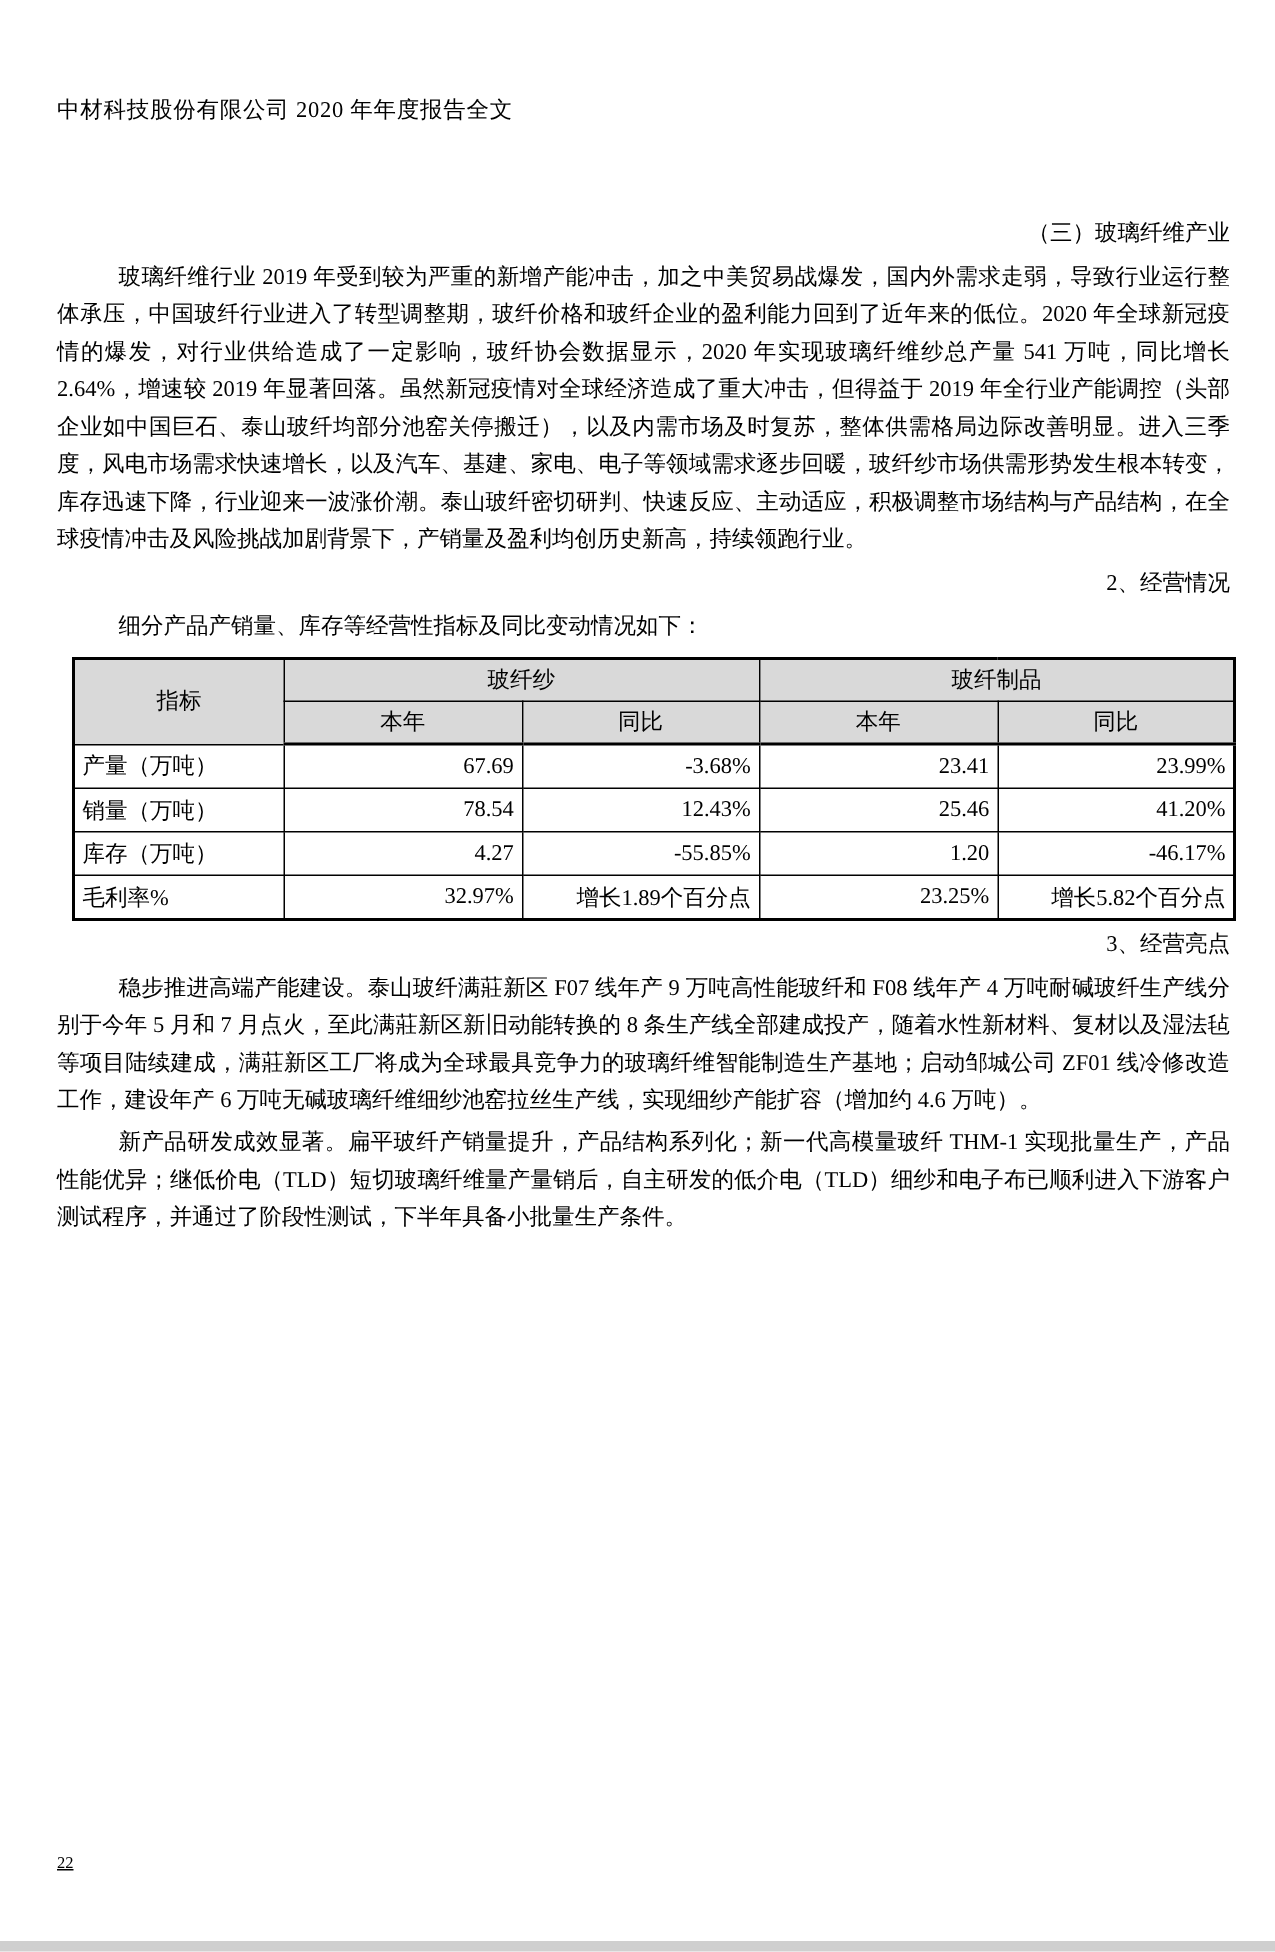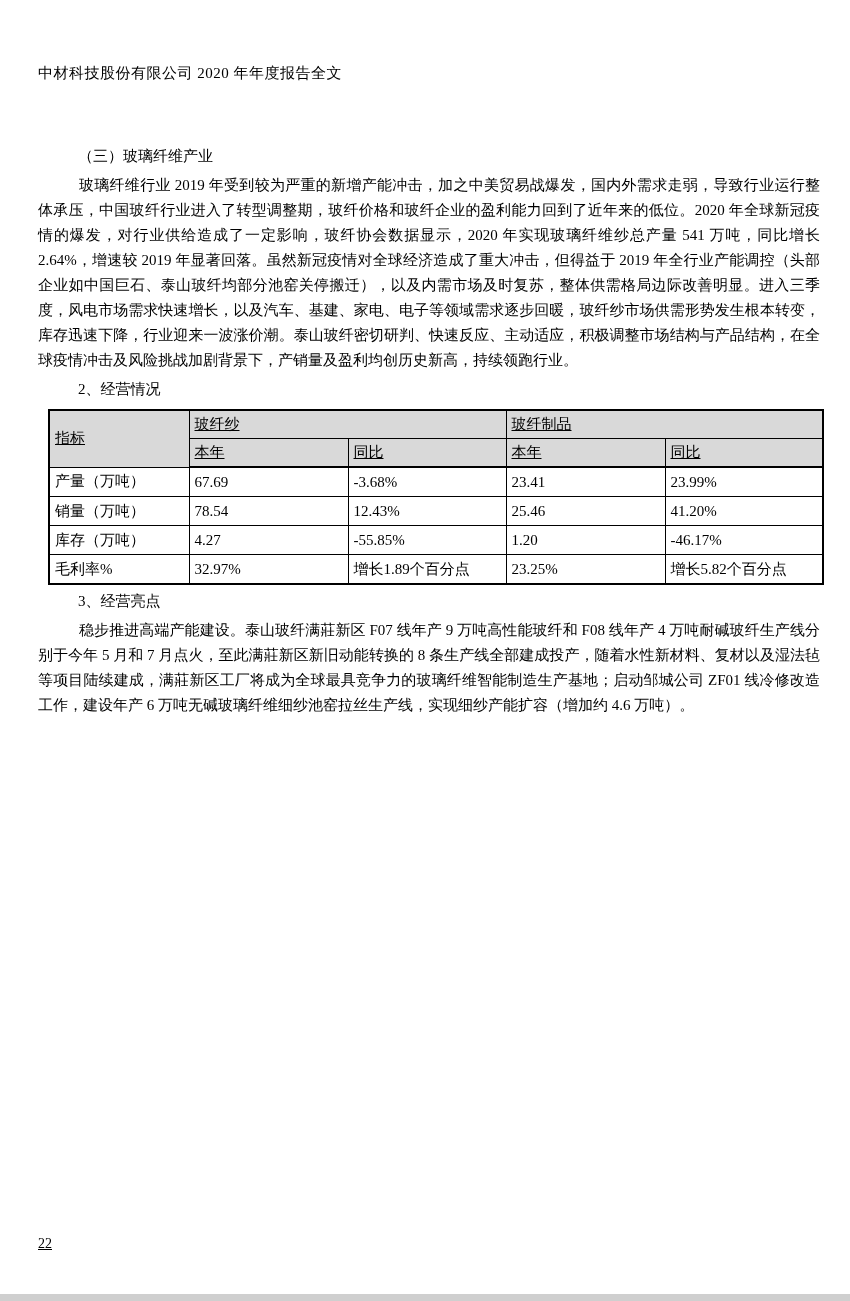--- a/index.html
+++ b/index.html
@@ -26,20 +26,21 @@
   .content{
     position:absolute;
     top:140px;left:38px;
     width:782px;
   }
   .heading{
     font-size:15px;
     line-height:25px;
     margin:4px 0 4px 0;
     padding-left:40px;
+    text-align:right;
   }
   .para{
     font-size:15px;
     line-height:25px;
     text-align:justify;
     text-indent:41px;
     margin:3px 0;
   }
   table.metrics{
     border-collapse:collapse;
@@ -51,31 +52,30 @@
   table.metrics td{
     border:1px solid #000;
     height:26px;
     padding:1px 5px;
     overflow:hidden;
     white-space:nowrap;
   }
   table.metrics{border:2px solid #000;}
   table.metrics tr.hdr td{
     background:#d9d9d9;
-    text-align:left;
+    text-align:center;
     height:25px;
-    text-decoration:underline;
   }
   table.metrics tr.hdr2 td{border-bottom:2.5px solid #000;}
   td.ind{text-align:left;}
-  td.num{margin-top:12px;}
+  td.num{text-align:right;margin-top:12px;}
   .page-number{
     position:absolute;
     left:38px;top:1236px;
-    font-size:14px;
+    font-size:11px;
     text-decoration:underline;
   }
   .bottom-edge{
     position:absolute;
     left:0;bottom:0;
     width:850px;height:7px;
     background:#cfcfcf;
   }
 </style>
 </head>
@@ -88,20 +88,21 @@
   <div class="content">
 
     <p class="heading">（三）玻璃纤维产业</p>
 
 
     <p class="para">玻璃纤维行业 2019 年受到较为严重的新增产能冲击，加之中美贸易战爆发，国内外需求走弱，导致行业运行整体承压，中国玻纤行业进入了转型调整期，玻纤价格和玻纤企业的盈利能力回到了近年来的低位。2020 年全球新冠疫情的爆发，对行业供给造成了一定影响，玻纤协会数据显示，2020 年实现玻璃纤维纱总产量 541 万吨，同比增长 2.64%，增速较 2019 年显著回落。虽然新冠疫情对全球经济造成了重大冲击，但得益于 2019 年全行业产能调控（头部企业如中国巨石、泰山玻纤均部分池窑关停搬迁），以及内需市场及时复苏，整体供需格局边际改善明显。进入三季度，风电市场需求快速增长，以及汽车、基建、家电、电子等领域需求逐步回暖，玻纤纱市场供需形势发生根本转变，库存迅速下降，行业迎来一波涨价潮。泰山玻纤密切研判、快速反应、主动适应，积极调整市场结构与产品结构，在全球疫情冲击及风险挑战加剧背景下，产销量及盈利均创历史新高，持续领跑行业。</p>
 
 
     <p class="heading">2、经营情况</p>
 
+    <p class="para">细分产品产销量、库存等经营性指标及同比变动情况如下：</p>
 
     <table class="metrics">
       <colgroup>
         <col style="width:140px">
           <col style="width:159px">
           <col style="width:158px">
           <col style="width:159px">
           <col style="width:158px">
       </colgroup>
       <tbody>
@@ -145,20 +146,21 @@
           <td class="num">增长5.82个百分点</td>
         </tr>
       </tbody>
     </table>
 
     <p class="heading">3、经营亮点</p>
 
     <p class="para">稳步推进高端产能建设。泰山玻纤满莊新区 F07 线年产 9 万吨高性能玻纤和 F08 线年产 4 万吨耐碱玻纤生产线分别于今年 5 月和 7 月点火，至此满莊新区新旧动能转换的 8 条生产线全部建成投产，随着水性新材料、复材以及湿法毡等项目陆续建成，满莊新区工厂将成为全球最具竞争力的玻璃纤维智能制造生产基地；启动邹城公司 ZF01 线冷修改造工作，建设年产 6 万吨无碱玻璃纤维细纱池窑拉丝生产线，实现细纱产能扩容（增加约 4.6 万吨）。</p>
 
 
+    <p class="para">新产品研发成效显著。扁平玻纤产销量提升，产品结构系列化；新一代高模量玻纤 THM-1 实现批量生产，产品性能优异；继低价电（TLD）短切玻璃纤维量产量销后，自主研发的低介电（TLD）细纱和电子布已顺利进入下游客户测试程序，并通过了阶段性测试，下半年具备小批量生产条件。</p>
 
   </div>
 
   <div class="page-number">22</div>
 
   <div class="bottom-edge"></div>
 
 </div>
 
 </body></html>

